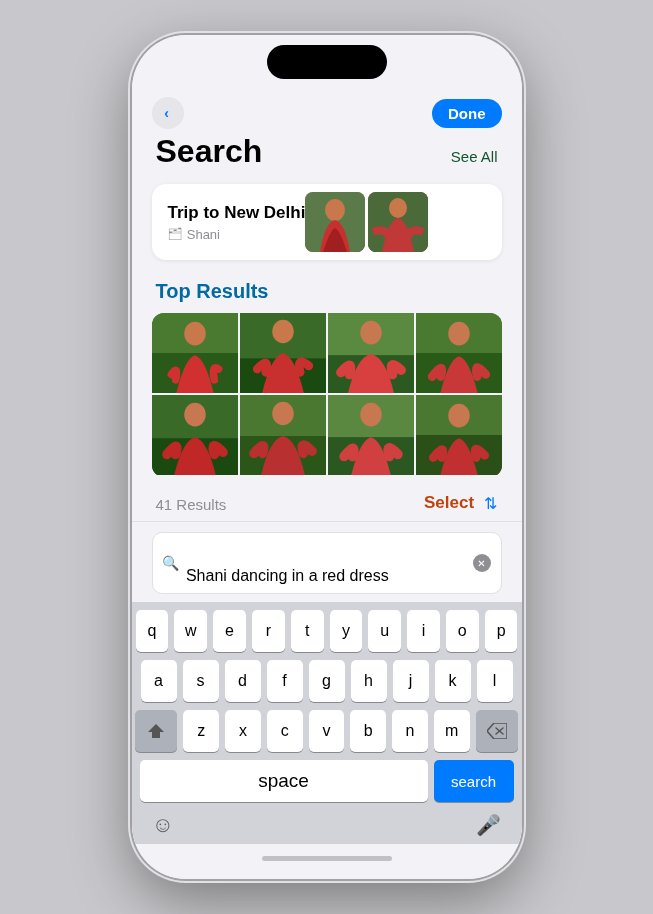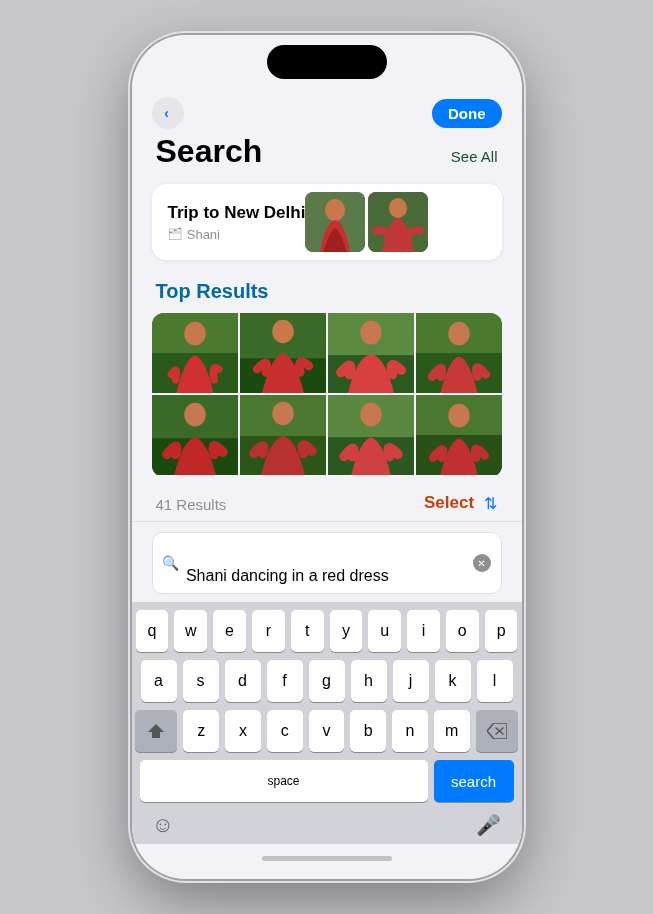--- a/index.html
+++ b/index.html
@@ -370,21 +370,21 @@
     }
 
     .key-space {
       flex: 1;
       background: #fff;
       border-radius: 5px;
       height: 42px;
       display: flex;
       align-items: center;
       justify-content: center;
-      font-size: 12px;
+      font-size: 19px;
       color: #000;
       box-shadow: 0 1px 0 rgba(0,0,0,0.35);
       cursor: pointer;
     }
 
     .key-search {
       background: #007aff;
       border-radius: 5px;
       height: 42px;
       width: 80px;

